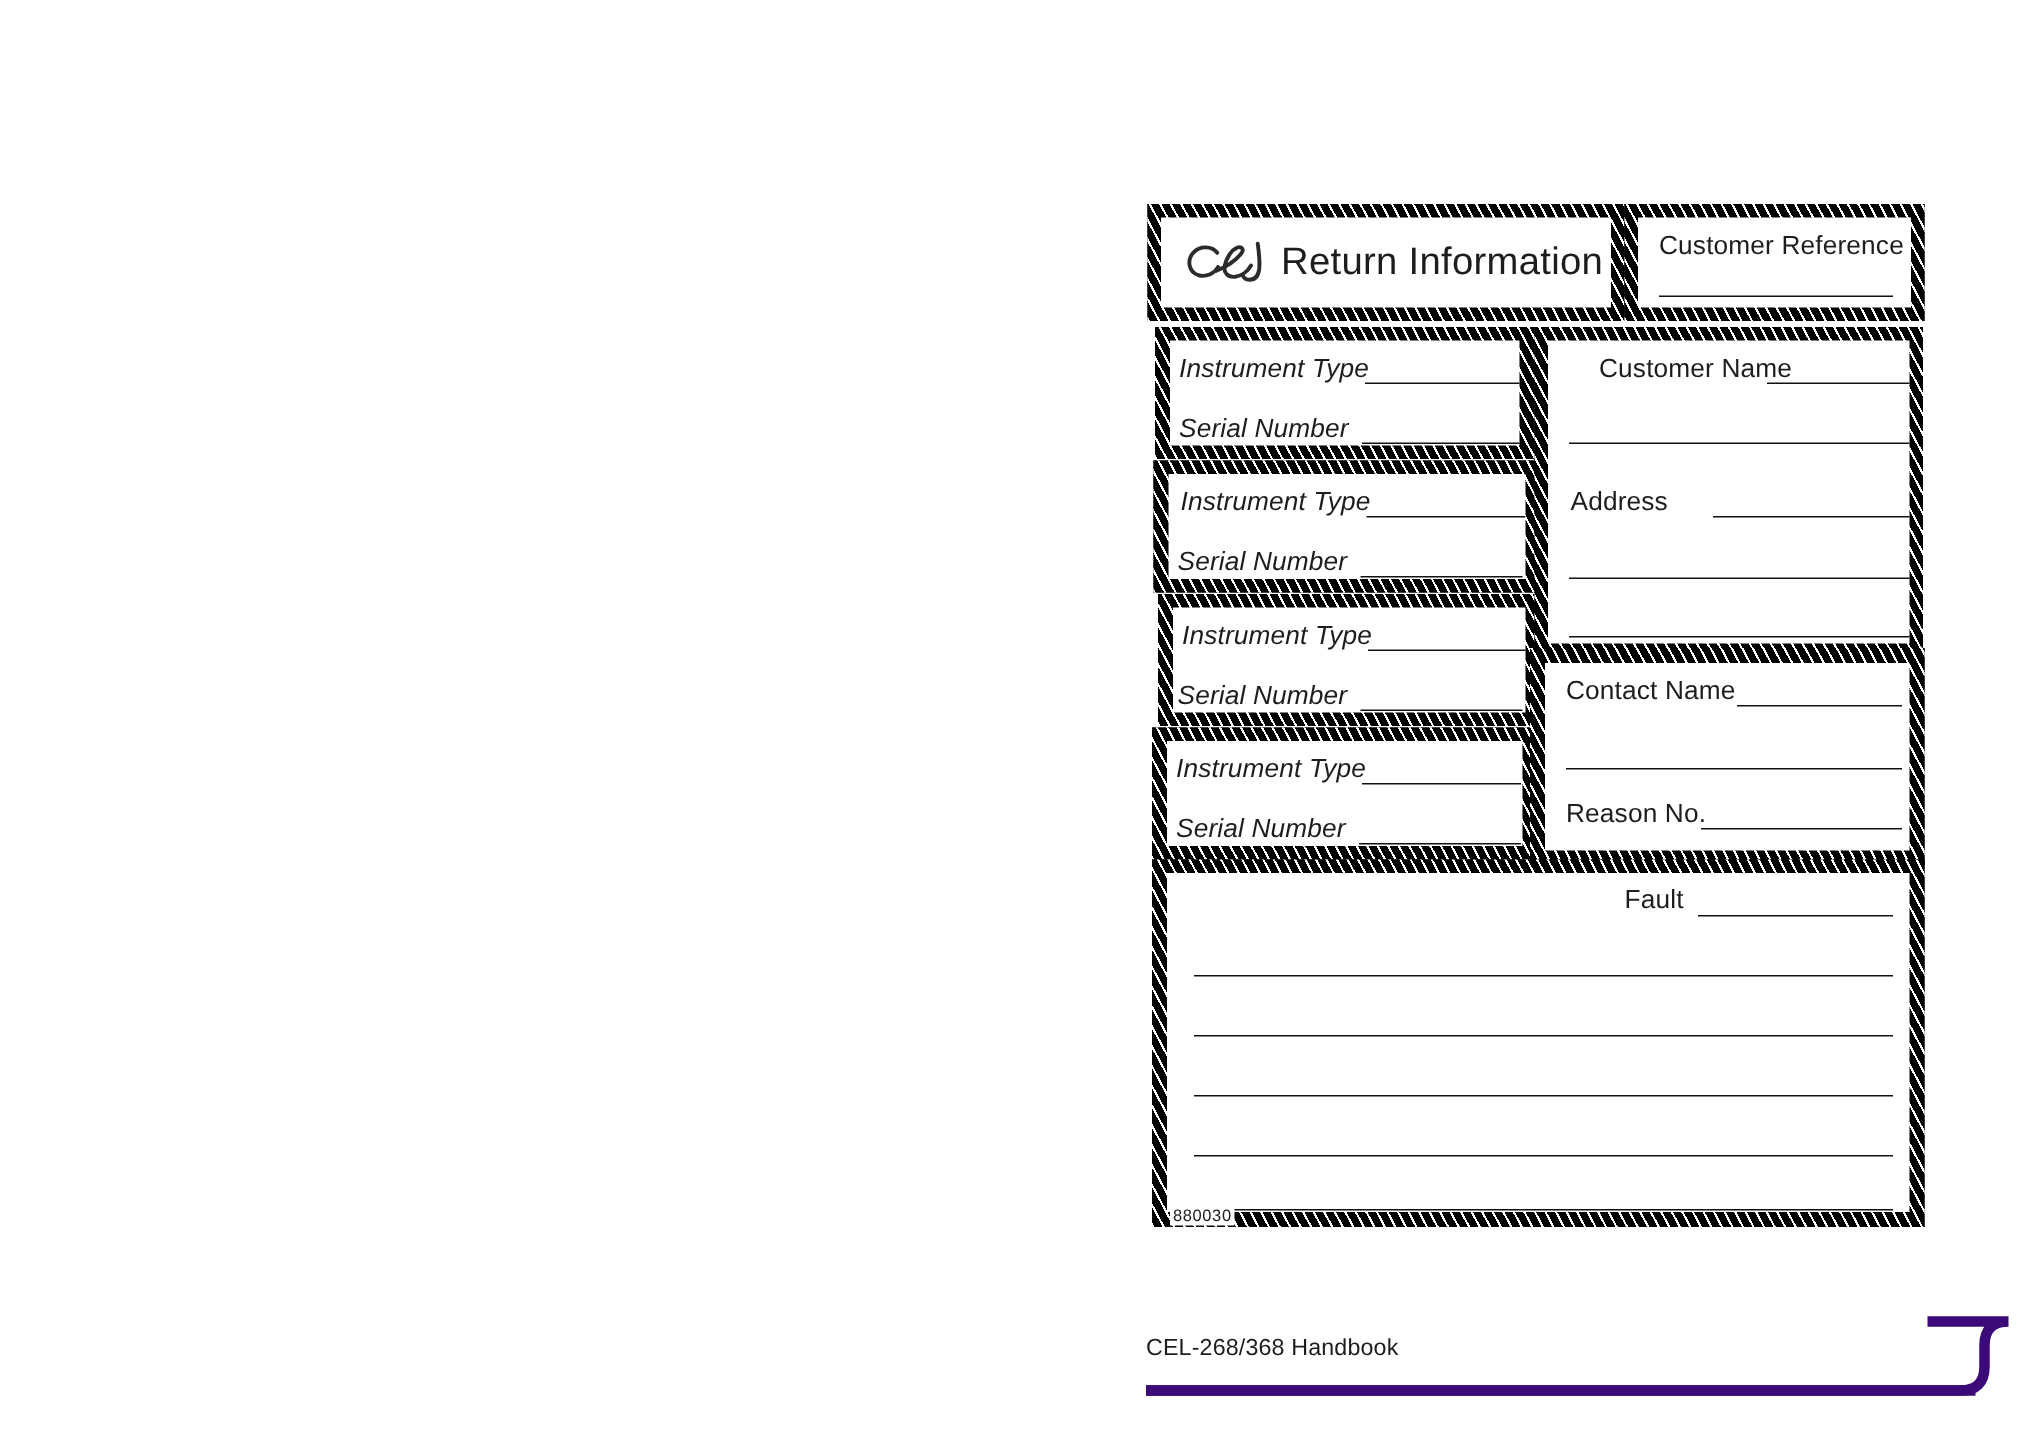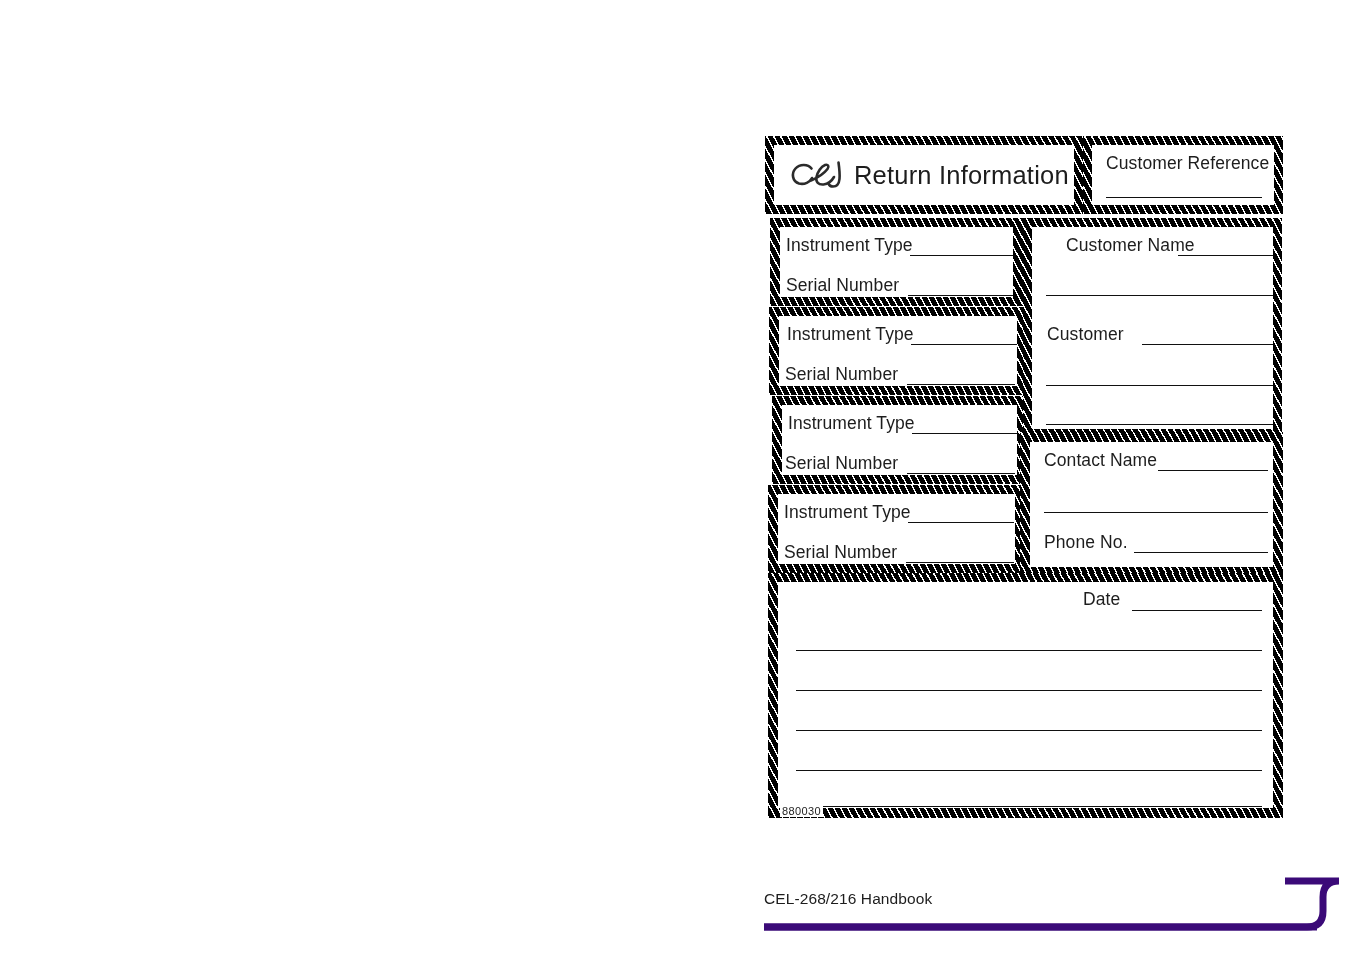--- a/index.html
+++ b/index.html
@@ -73,21 +73,21 @@
   #cel-logo {
     position: absolute;
     left: 14px;
     top: 50%;
     transform: translateY(-50%);
     width: 62px;
     height: 34px;
   }
 
   
-  .instr-panel { left: 3px; width: 254px; height: 88px; }
+  .instr-panel { left: 3px; width: 254px; height: 88px; font-style: italic; }
   #instrument-block-1 { top: 82px;  left: 5px;  width: 253px; }
   #instrument-block-2 { top: 171px; left: 4px;  width: 258px; }
   #instrument-block-3 { top: 260px; left: 7px;  width: 255px; }
   #instrument-block-4 { top: 349px; left: 3px;  width: 257px; }
   .instr-panel > .inner { left: 10px; top: 9px; right: 10px; bottom: 9px; }
 
   
   #customer-panel { left: 258px; top: 82px;  width: 259px; height: 220px; }
   #customer-panel > .inner { left: 9px; top: 9px; right: 9px; bottom: 9px; }
   #contact-panel  { left: 255px; top: 296px; width: 263px; height: 145px; }
@@ -190,52 +190,52 @@
       <div class="rule" style="left:128px; top:68px; width:108px;"></div>
     </div>
   </div>
 
   <div class="panel" id="customer-panel">
     <div class="inner">
       <div class="field-label" style="left:14px; top:8px;margin-left:20px;">Customer Name</div>
       <div class="rule" style="left:146px; top:28px; width:104px;"></div>
       <div class="rule" style="left:14px; top:68px; width:236px;"></div>
 
-      <div class="field-label" style="left:15px; top:97px;">Customer</div>
+      <div class="field-label" style="left:15px; top:97px;">Address</div>
       <div class="rule" style="left:110px; top:117px; width:140px;"></div>
       <div class="rule" style="left:14px; top:158px; width:236px;"></div>
       <div class="rule" style="left:14px; top:197px; width:236px;"></div>
     </div>
   </div>
 
   <div class="panel" id="contact-panel">
     <div class="inner">
       <div class="field-label" style="left:14px; top:8px;">Contact Name</div>
       <div class="rule" style="left:128px; top:28px; width:110px;"></div>
       <div class="rule" style="left:14px; top:70px; width:224px;"></div>
 
-      <div class="field-label" style="left:14px; top:90px;">Phone No.</div>
+      <div class="field-label" style="left:14px; top:90px;">Reason No.</div>
       <div class="rule" style="left:104px; top:110px; width:134px;"></div>
     </div>
   </div>
 
   <div class="panel" id="reason-panel">
     <div class="inner">
-      <div class="field-label" style="left:305px; top:7px;">Date</div>
+      <div class="field-label" style="left:305px; top:7px;">Fault</div>
       <div class="rule" style="left:354px; top:28px; width:130px;"></div>
 
       <div class="rule" style="left:18px; top:68px; width:466px;"></div>
       <div class="rule" style="left:18px; top:108px; width:466px;"></div>
       <div class="rule" style="left:18px; top:148px; width:466px;"></div>
       <div class="rule" style="left:18px; top:188px; width:466px;"></div>
       <div class="rule" style="left:18px; top:224px; width:466px;"></div>
     </div>
     <div id="code-label">880030</div>
   </div>
 
 </div>
 
-<div id="footer-text">CEL-268/216 Handbook</div>
+<div id="footer-text">CEL-268/368 Handbook</div>
 
 <svg id="footer-rule" viewBox="0 0 525 62">
   <path d="M4 57 H 557 " fill="none" stroke="#3b0a78" stroke-width="7"></path>
   <path d="M4 57 H 547 Q 563 57 563 41 L 563 27 Q 563 11 579 11 H 525" fill="none" stroke="#3b0a78" stroke-width="7" stroke-linecap="butt"></path>
 </svg>
 
 </body></html>

